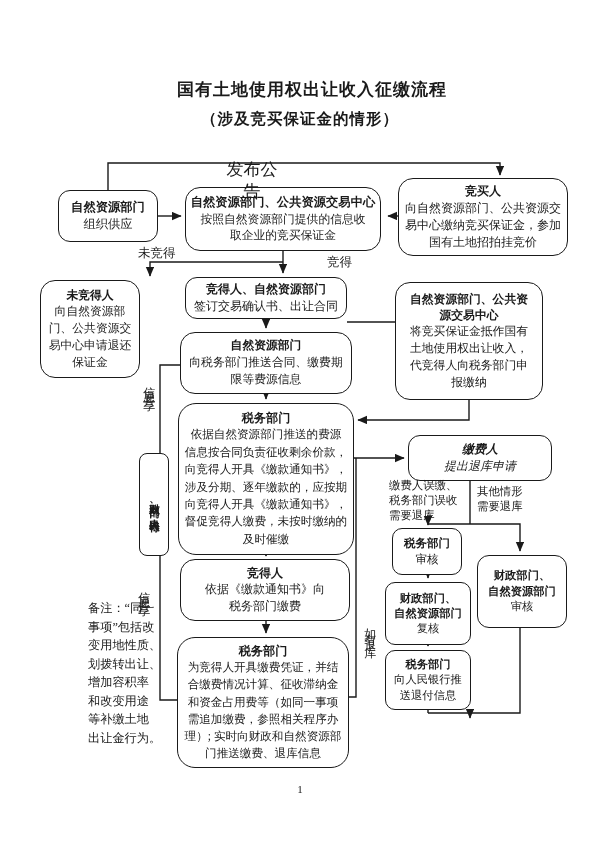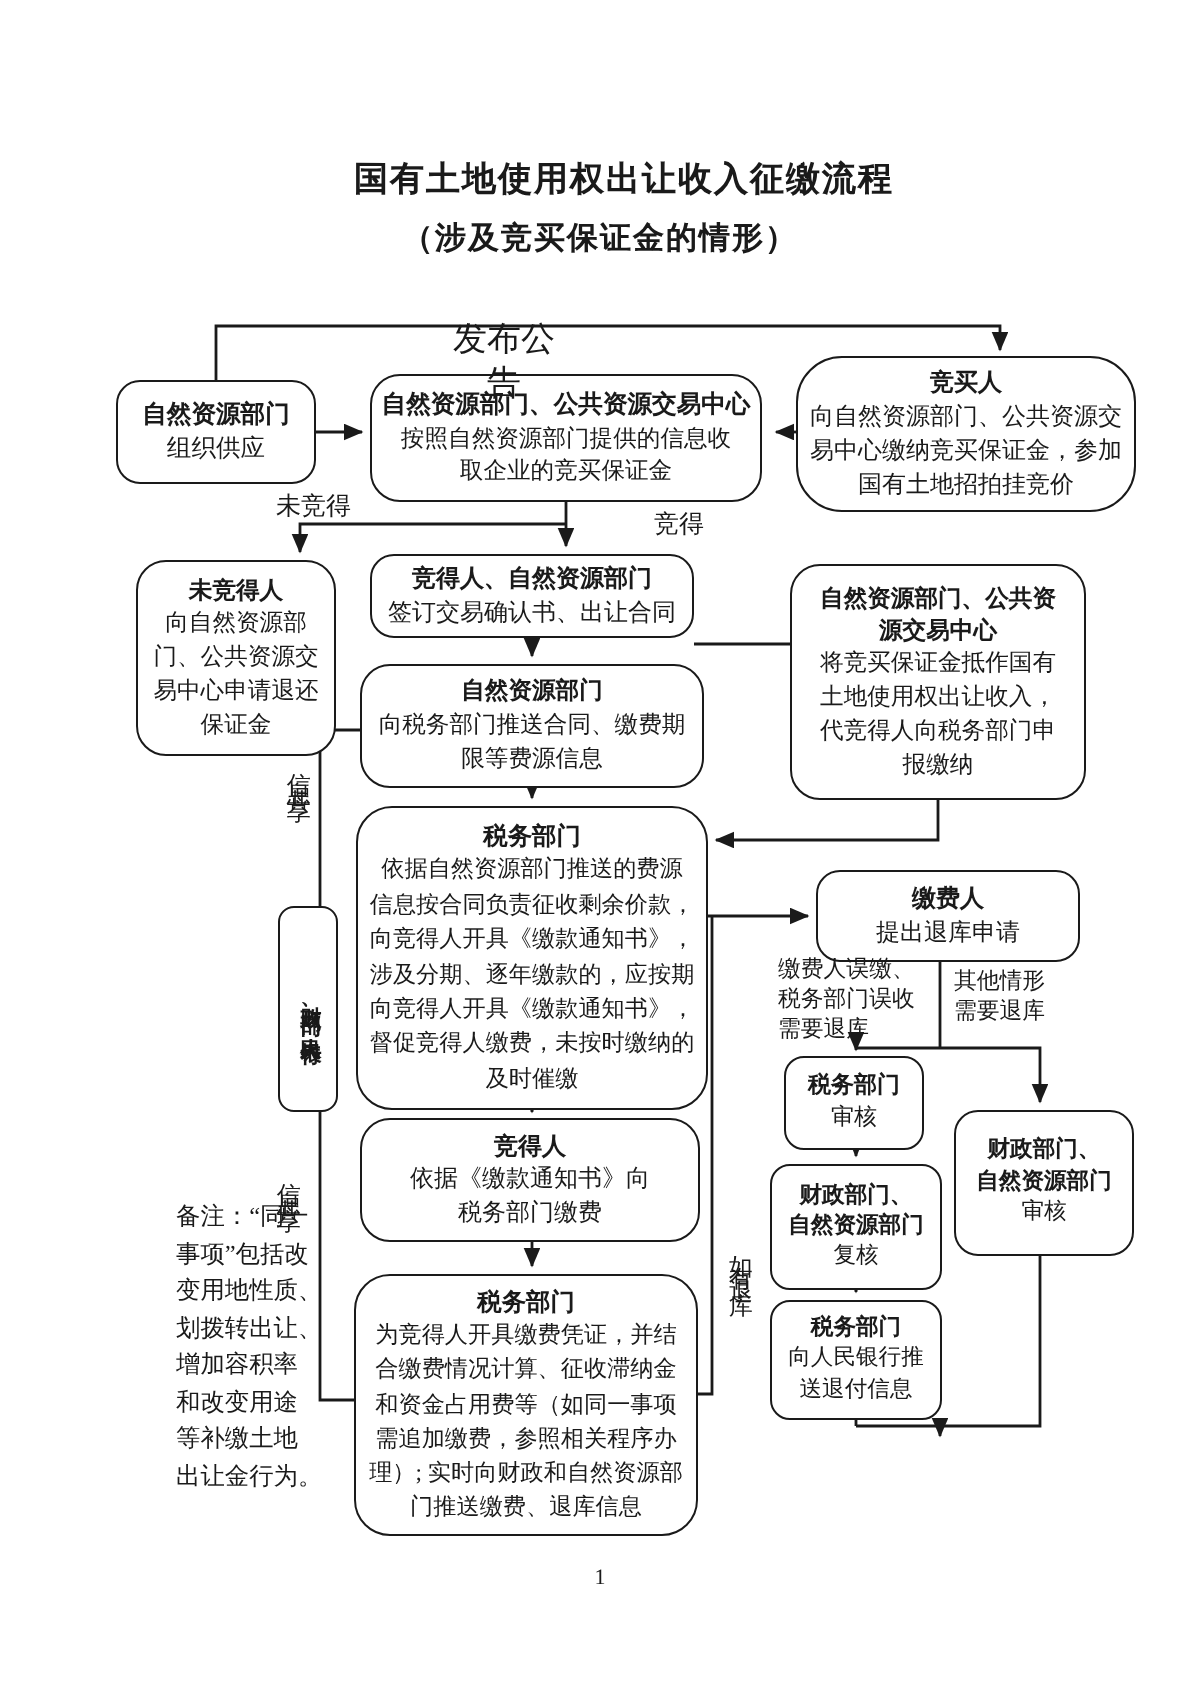--- a/index.html
+++ b/index.html
@@ -68,28 +68,28 @@
     <div class="ftitle">自然资源部门</div>
     <div class="fbody">组织供应</div>
   </div>
 
   <div class="fbox" style="left:185px;top:187px;width:196px;height:64px;font-size:11.8px;">
     <div class="ftitle" style="font-size:12.3px;">自然资源部门、公共资源交易中心</div>
     <div class="fbody">按照自然资源部门提供的信息收
 取企业的竞买保证金</div>
   </div>
 
-  <div class="fbox" style="left:398px;top:178px;width:170px;height:78px;font-size:12px;border-radius:23px;">
+  <div class="fbox" style="left:398px;top:178px;width:170px;height:78px;font-size:12px;">
     <div class="ftitle">竞买人</div>
     <div class="fbody">向自然资源部门、公共资源交
 易中心缴纳竞买保证金，参加
 国有土地招拍挂竞价</div>
   </div>
 
-  <div class="fbox" style="left:40px;top:280px;width:100px;height:98px;font-size:11.8px;margin-left:28px;">
+  <div class="fbox" style="left:40px;top:280px;width:100px;height:98px;font-size:11.8px;">
     <div class="ftitle">未竞得人</div>
     <div class="fbody">向自然资源部
 门、公共资源交
 易中心申请退还
 保证金</div>
   </div>
 
   <div class="fbox" style="left:395px;top:282px;width:148px;height:118px;font-size:11.8px;">
     <div class="ftitle">自然资源部门、公共资
 源交易中心</div>
@@ -114,21 +114,21 @@
     <div class="ftitle" style="font-size:12.2px;">税务部门</div>
     <div class="fbody" style="line-height:1.5;">依据自然资源部门推送的费源
 信息按合同负责征收剩余价款，
 向竞得人开具《缴款通知书》，
 涉及分期、逐年缴款的，应按期
 向竞得人开具《缴款通知书》，
 督促竞得人缴费，未按时缴纳的
 及时催缴</div>
   </div>
 
-  <div class="fbox" style="left:408px;top:435px;width:132px;height:46px;border-radius:12px;font-size:12px;">
+  <div class="fbox" style="left:408px;top:435px;width:144px;height:46px;border-radius:12px;font-size:12px;font-style:italic;">
     <div class="ftitle">缴费人</div>
     <div class="fbody">提出退库申请</div>
   </div>
 
   <div class="fbox" style="left:180px;top:559px;width:170px;height:62px;font-size:12px;">
     <div class="ftitle">竞得人</div>
     <div class="fbody">依据《缴款通知书》向
 税务部门缴费</div>
   </div>
 

